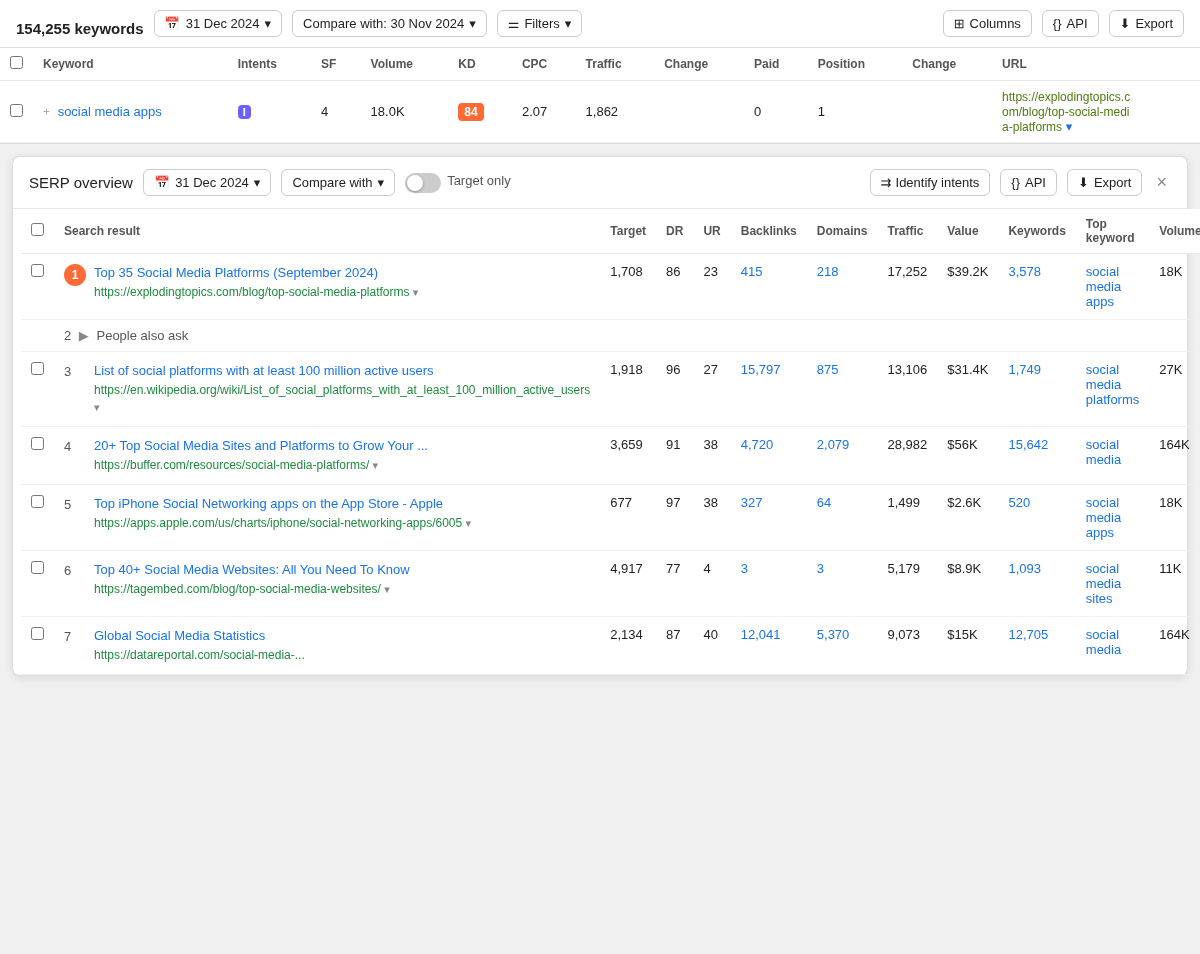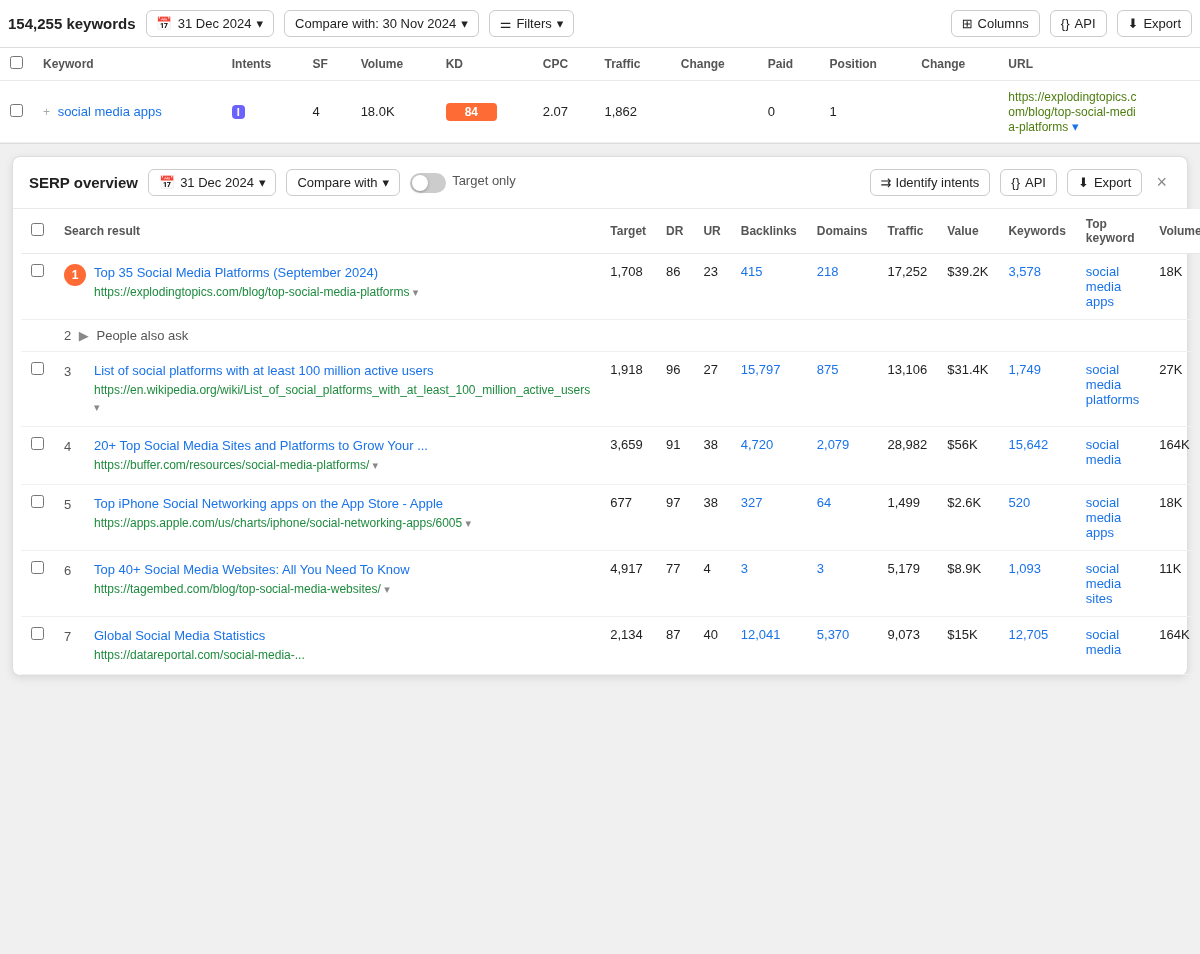--- a/index.html
+++ b/index.html
@@ -2,23 +2,23 @@
 <html><head>
   <meta charset="utf-8">
   <style>
     * { box-sizing: border-box; margin: 0; padding: 0; }
     body { font-family: -apple-system, BlinkMacSystemFont, 'Segoe UI', sans-serif; font-size: 13px; background: #f0f0f0; color: #222; }
 
     
     .top-bar {
       background: #fff;
       border-bottom: 1px solid #ddd;
-      padding: 10px 8px;
+      padding: 10px 16px;
       display: flex;
-      align-items: center;
+      align-items: flex-end;
       gap: 10px;
     }
     .kw-count { font-weight: 700; font-size: 15px; }
     .btn {
       display: inline-flex; align-items: center; gap: 5px;
       border: 1px solid #ccc; border-radius: 6px; padding: 5px 10px;
       background: #fff; cursor: pointer; font-size: 13px; color: #222;
     }
     .spacer { flex: 1; }
     .btn-export { background: #fff; }
@@ -34,39 +34,39 @@
       padding: 8px 10px; border-bottom: 1px solid #e8e8e8; background: #fff;
     }
     td { padding: 8px 10px; border-bottom: 1px solid #f0f0f0; vertical-align: middle; }
     .kw-link { color: #1a73e8; text-decoration: none; }
     .badge-I {
       background: #6c63ff; color: #fff; border-radius: 4px;
       padding: 1px 5px; font-size: 11px; font-weight: 700;
     }
     .kd-badge {
       background: #ff6b35; color: #fff; border-radius: 4px;
-      padding: 2px 19px; font-size: 12px; font-weight: 700;
+      padding: 2px 6px; font-size: 12px; font-weight: 700;
     }
     .url-link { color: #4d7c0f; text-decoration: none; font-size: 12px; }
     .add-icon { color: #aaa; margin-right: 4px; font-size: 12px; cursor: pointer; }
     .check-col { width: 30px; }
 
     
     .serp-panel {
       background: #fff;
       border: 1px solid #ddd;
       border-radius: 8px;
       margin: 12px;
       box-shadow: 0 2px 8px rgba(0,0,0,0.1);
     }
     .serp-header {
       display: flex; align-items: center; gap: 10px;
       padding: 12px 16px; border-bottom: 1px solid #e8e8e8;
     }
-    .serp-title { font-weight: 700; font-size: 15px; }
+    .serp-title { font-weight: 400; font-size: 15px; }
     .serp-spacer { flex: 1; }
     .target-label { font-size: 13px; color: #555; }
     .toggle-wrap { display: flex; align-items: flex-start; gap: 6px; }
     .toggle {
       width: 36px; height: 20px; background: #ccc; border-radius: 10px;
       position: relative; cursor: pointer;
     }
     .toggle-knob {
       width: 16px; height: 16px; background: #fff; border-radius: 50%;
       position: absolute; top: 2px; left: 2px;

